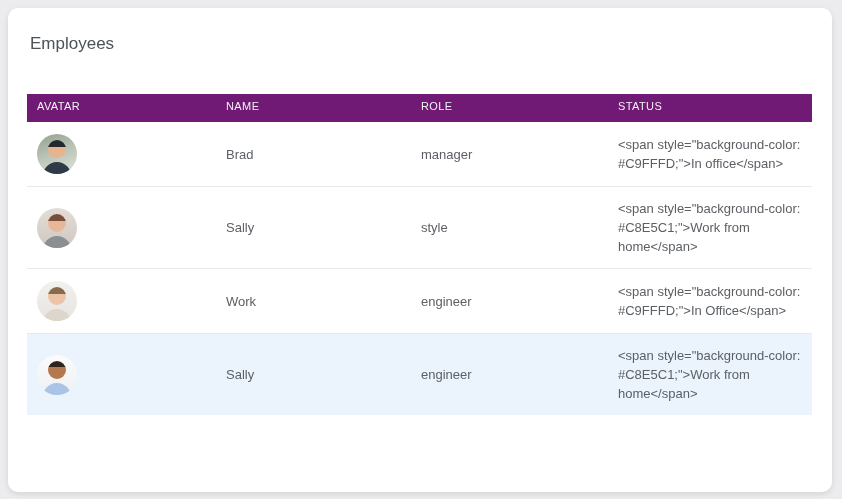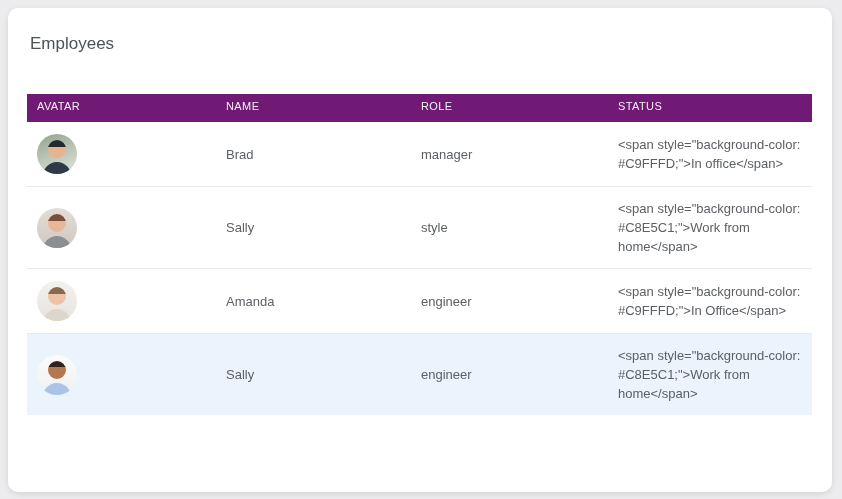--- a/index.html
+++ b/index.html
@@ -113,21 +113,21 @@
           <div class="avatar av-amanda"></div>
         </td>
         <td>Sally</td>
         <td>style</td>
         <td class="status-cell">&lt;span style="background-color: #C8E5C1;"&gt;Work from home&lt;/span&gt;</td>
       </tr>
       <tr>
         <td class="avatar-cell">
           <div class="avatar av-sally"></div>
         </td>
-        <td>Amanda</td>
+        <td>Work</td>
         <td>engineer</td>
         <td class="status-cell">&lt;span style="background-color: #C9FFFD;"&gt;In Office&lt;/span&gt;</td>
       </tr>
       <tr class="row-highlighted">
         <td class="avatar-cell">
           <div class="avatar av-brad"></div>
         </td>
         <td>Sally</td>
         <td>engineer</td>
         <td class="status-cell">&lt;span style="background-color: #C8E5C1;"&gt;Work from home&lt;/span&gt;</td>

